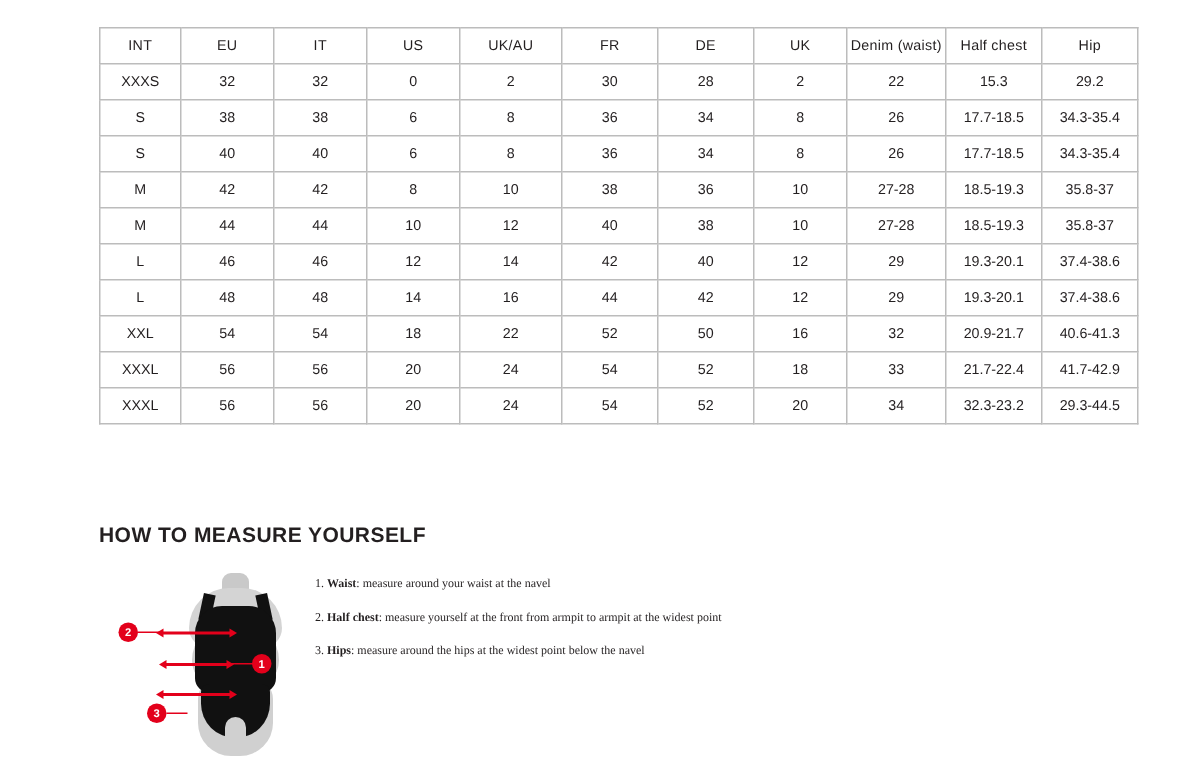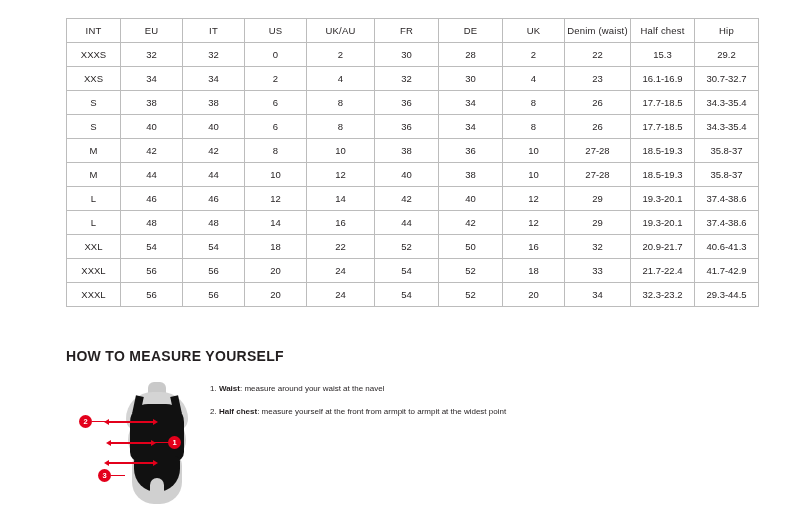--- a/index.html
+++ b/index.html
@@ -79,20 +79,21 @@
   .figure-box {
     width: 110px;
     height: 140px;
     position: relative;
     margin-left: 12px;
     flex: 0 0 auto;
   }
   .notes {
     margin-left: 22px;
     padding-top: 10px;
+    font-family: Liberation Serif, serif;
   }
   .note {
     font-size: 8px;
     color: #231f20;
     margin-bottom: 13px;
     line-height: 1.2;
   }
   .note b { font-weight: bold; }
 
   
@@ -277,33 +278,20 @@
         <td>0</td>
         <td>2</td>
         <td>30</td>
         <td>28</td>
         <td>2</td>
         <td>22</td>
         <td>15.3</td>
         <td>29.2</td>
       </tr>
       <tr>
-        <td>XXS</td>
-        <td>34</td>
-        <td>34</td>
-        <td>2</td>
-        <td>4</td>
-        <td>32</td>
-        <td>30</td>
-        <td>4</td>
-        <td>23</td>
-        <td>16.1-16.9</td>
-        <td>30.7-32.7</td>
-      </tr>
-      <tr>
         <td>S</td>
         <td>38</td>
         <td>38</td>
         <td>6</td>
         <td>8</td>
         <td>36</td>
         <td>34</td>
         <td>8</td>
         <td>26</td>
         <td>17.7-18.5</td>
@@ -450,16 +438,20 @@
 
     <div class="notes">
       <div class="note">
         <span>1.</span>
         <b>Waist</b><span>: measure around your waist at the navel</span>
       </div>
       <div class="note">
         <span>2.</span>
         <b>Half chest</b><span>: measure yourself at the front from armpit to armpit at the widest point</span>
       </div>
+      <div class="note">
+        <span>3.</span>
+        <b>Hips</b><span>: measure around the hips at the widest point below the navel</span>
+      </div>
     </div>
 
   </div>
 </div>
 
 </body></html>

